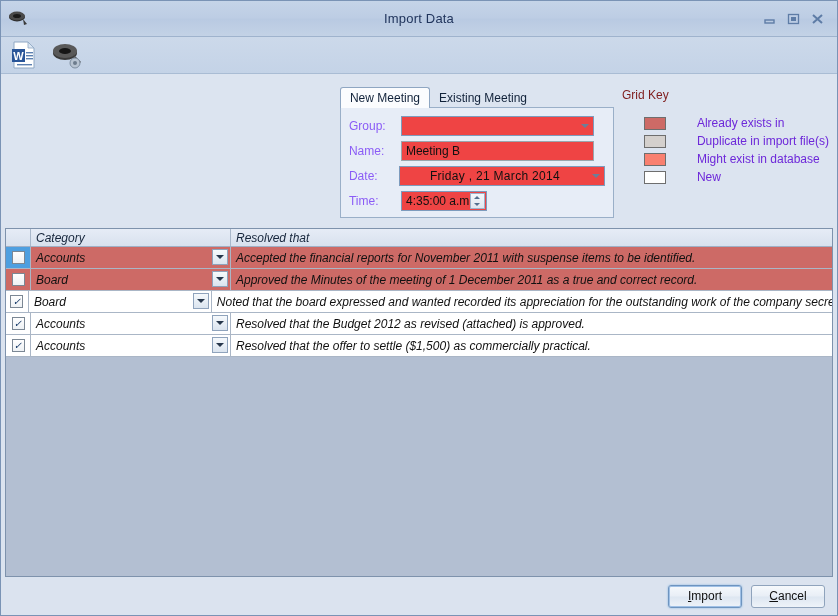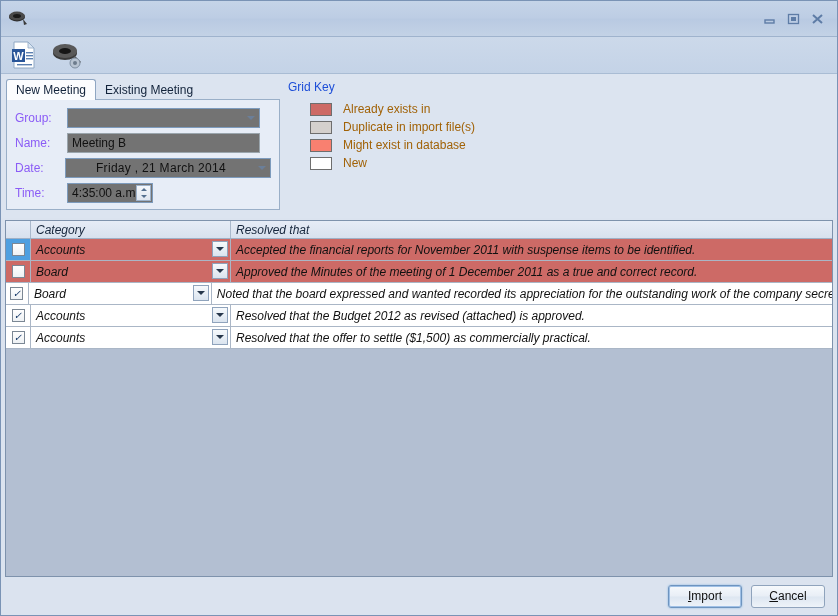--- a/index.html
+++ b/index.html
@@ -43,22 +43,23 @@
     border-bottom: 1px solid #a9bcd4;
     display: flex; align-items: center; gap: 10px; padding-left: 8px;
   }
   .tool-ico { width: 32px; height: 30px; position: relative; }
 
   
   #upper {
     flex: 0 0 144px;
     background: #dce4f0;
     display: flex;
-    padding: 0;
+    padding: 8px;
     position: relative;
+    justify-content: flex-end;
   }
 
   
   #tabwrap { width: 274px; margin: 5px 0 0 5px; position: relative; }
   #tabstrip { display: flex; align-items: flex-end; height: 21px; position: relative; z-index: 3; }
   .tab {
     height: 21px; padding: 0 9px;
     display: flex; align-items: center;
     font-size: 12px; color: #11223a;
     border: 1px solid #9aafc8; border-bottom: none;
@@ -70,21 +71,21 @@
   #tabpanel {
     border: 1px solid #9aafc8;
     background: #e7edf7;
     height: 111px; margin-top: -1px;
     padding: 7px 8px 0 8px;
     position: relative; z-index: 1;
   }
   .frow { display: flex; align-items: center; height: 21px; margin-bottom: 4px; }
   .flabel { width: 52px; font-size: 12px; color: #8b5cf6; }
   .fctrl {
-    height: 20px; background: #737373;
+    height: 20px; background: #ef4444;
     border: 1px solid #7d9bbd;
     display: flex; align-items: center;
     font-size: 12px; color: #111;
     padding: 0 4px;
     position: relative;
   }
   .fctrl.plain { border: 1px solid #9aa5ad; }
   .combo { width: 193px; }
   .name { width: 193px; }
   .date { width: 214px; justify-content: flex-start; }
@@ -102,24 +103,24 @@
     background: linear-gradient(to bottom,#f4f7fb,#e0e7f0);
     border: 1px solid #9db2cb;
     display: flex; flex-direction: column; align-items: center; justify-content: space-around;
   }
   .sp-up, .sp-dn { width: 0; height: 0; border-left: 3px solid transparent; border-right: 3px solid transparent; }
   .sp-up { border-bottom: 3px solid #4c6party; border-bottom: 3px solid #55708f; }
   .sp-dn { border-top: 3px solid #55708f; }
 
   
   #gridkey { margin: 6px 0 0 8px; }
-  #gk-title { font-size: 12px; color: #1d4ed8; margin-bottom: 6px; }
+  #gk-title { font-size: 12px; color: #7f1d1d; margin-bottom: 12px; }
   .gk-row { display: flex; align-items: center; height: 18px; margin-left: 22px; }
   .sw { width: 22px; height: 13px; border: 1px solid #6e6e6e; margin-right: 11px; }
-  .gk-label { font-size: 12px; color: #a16207; }
+  .gk-label { font-size: 12px; color: #6d28d9; margin-left: 20px; }
 
   
   #gridbox {
     flex: 1 1 auto;
     margin: 2px 4px 0 4px;
     border: 1px solid #7e92ac;
     background: #b3bfd2;
     overflow: hidden;
     display: flex; flex-direction: column; font-style: italic;
   }
@@ -199,20 +200,21 @@
 
   <div id="titlebar">
     <div id="app-icon">
       <svg width="20" height="16" viewBox="0 0 20 16">
         <ellipse cx="9" cy="6" rx="8" ry="4.4" fill="#2b2b2b"></ellipse>
         <ellipse cx="9" cy="5" rx="8" ry="4.4" fill="#4a4a4a"></ellipse>
         <ellipse cx="9" cy="5" rx="4" ry="2" fill="#1a1a1a"></ellipse>
         <path d="M15 8 L19 13 L16 14 Z" fill="#3a3a3a"></path>
       </svg>
     </div>
+    <div id="title-text">Import Data</div>
     <div class="wbtns">
       <div class="wbtn">
         <svg width="13" height="12" viewBox="0 0 13 12">
             <rect x="2" y="7" width="9" height="3" fill="none" stroke="#5e7ca6" stroke-width="1.4"></rect>
           </svg>
       </div>
       <div class="wbtn">
         <svg width="13" height="12" viewBox="0 0 13 12">
             <rect x="1.5" y="1.5" width="10" height="9" fill="none" stroke="#5e7ca6" stroke-width="1.3"></rect>
             <rect x="4" y="4" width="5" height="4" fill="#5e7ca6"></rect>

